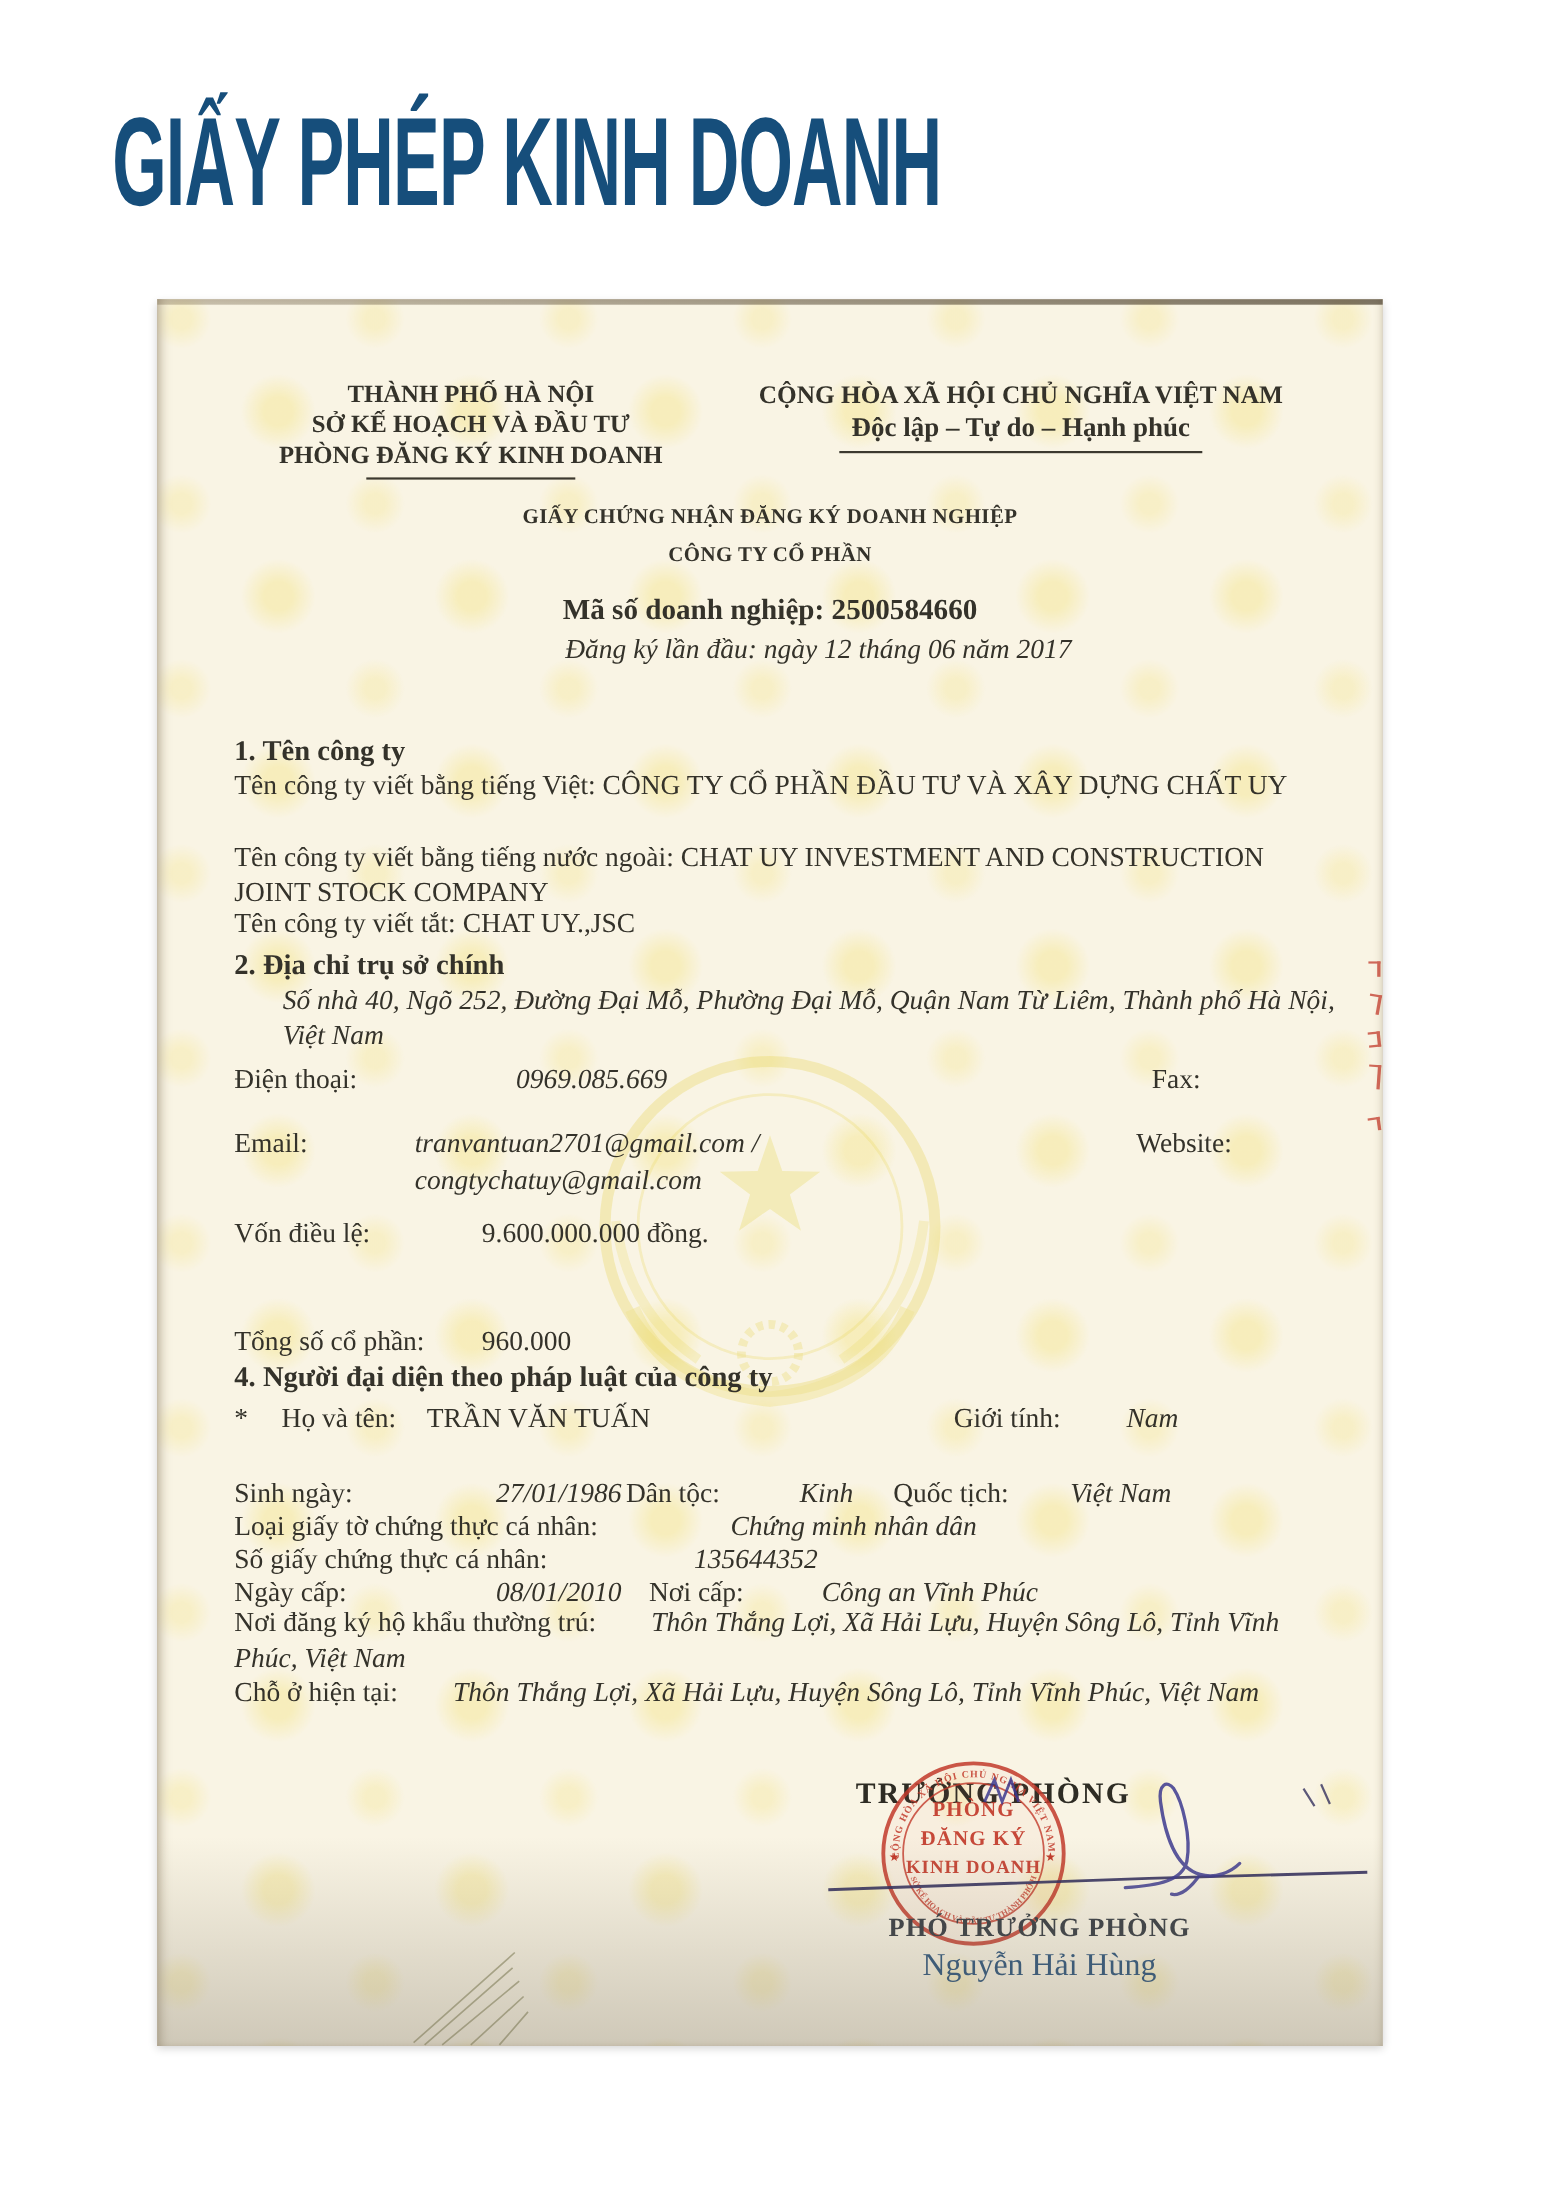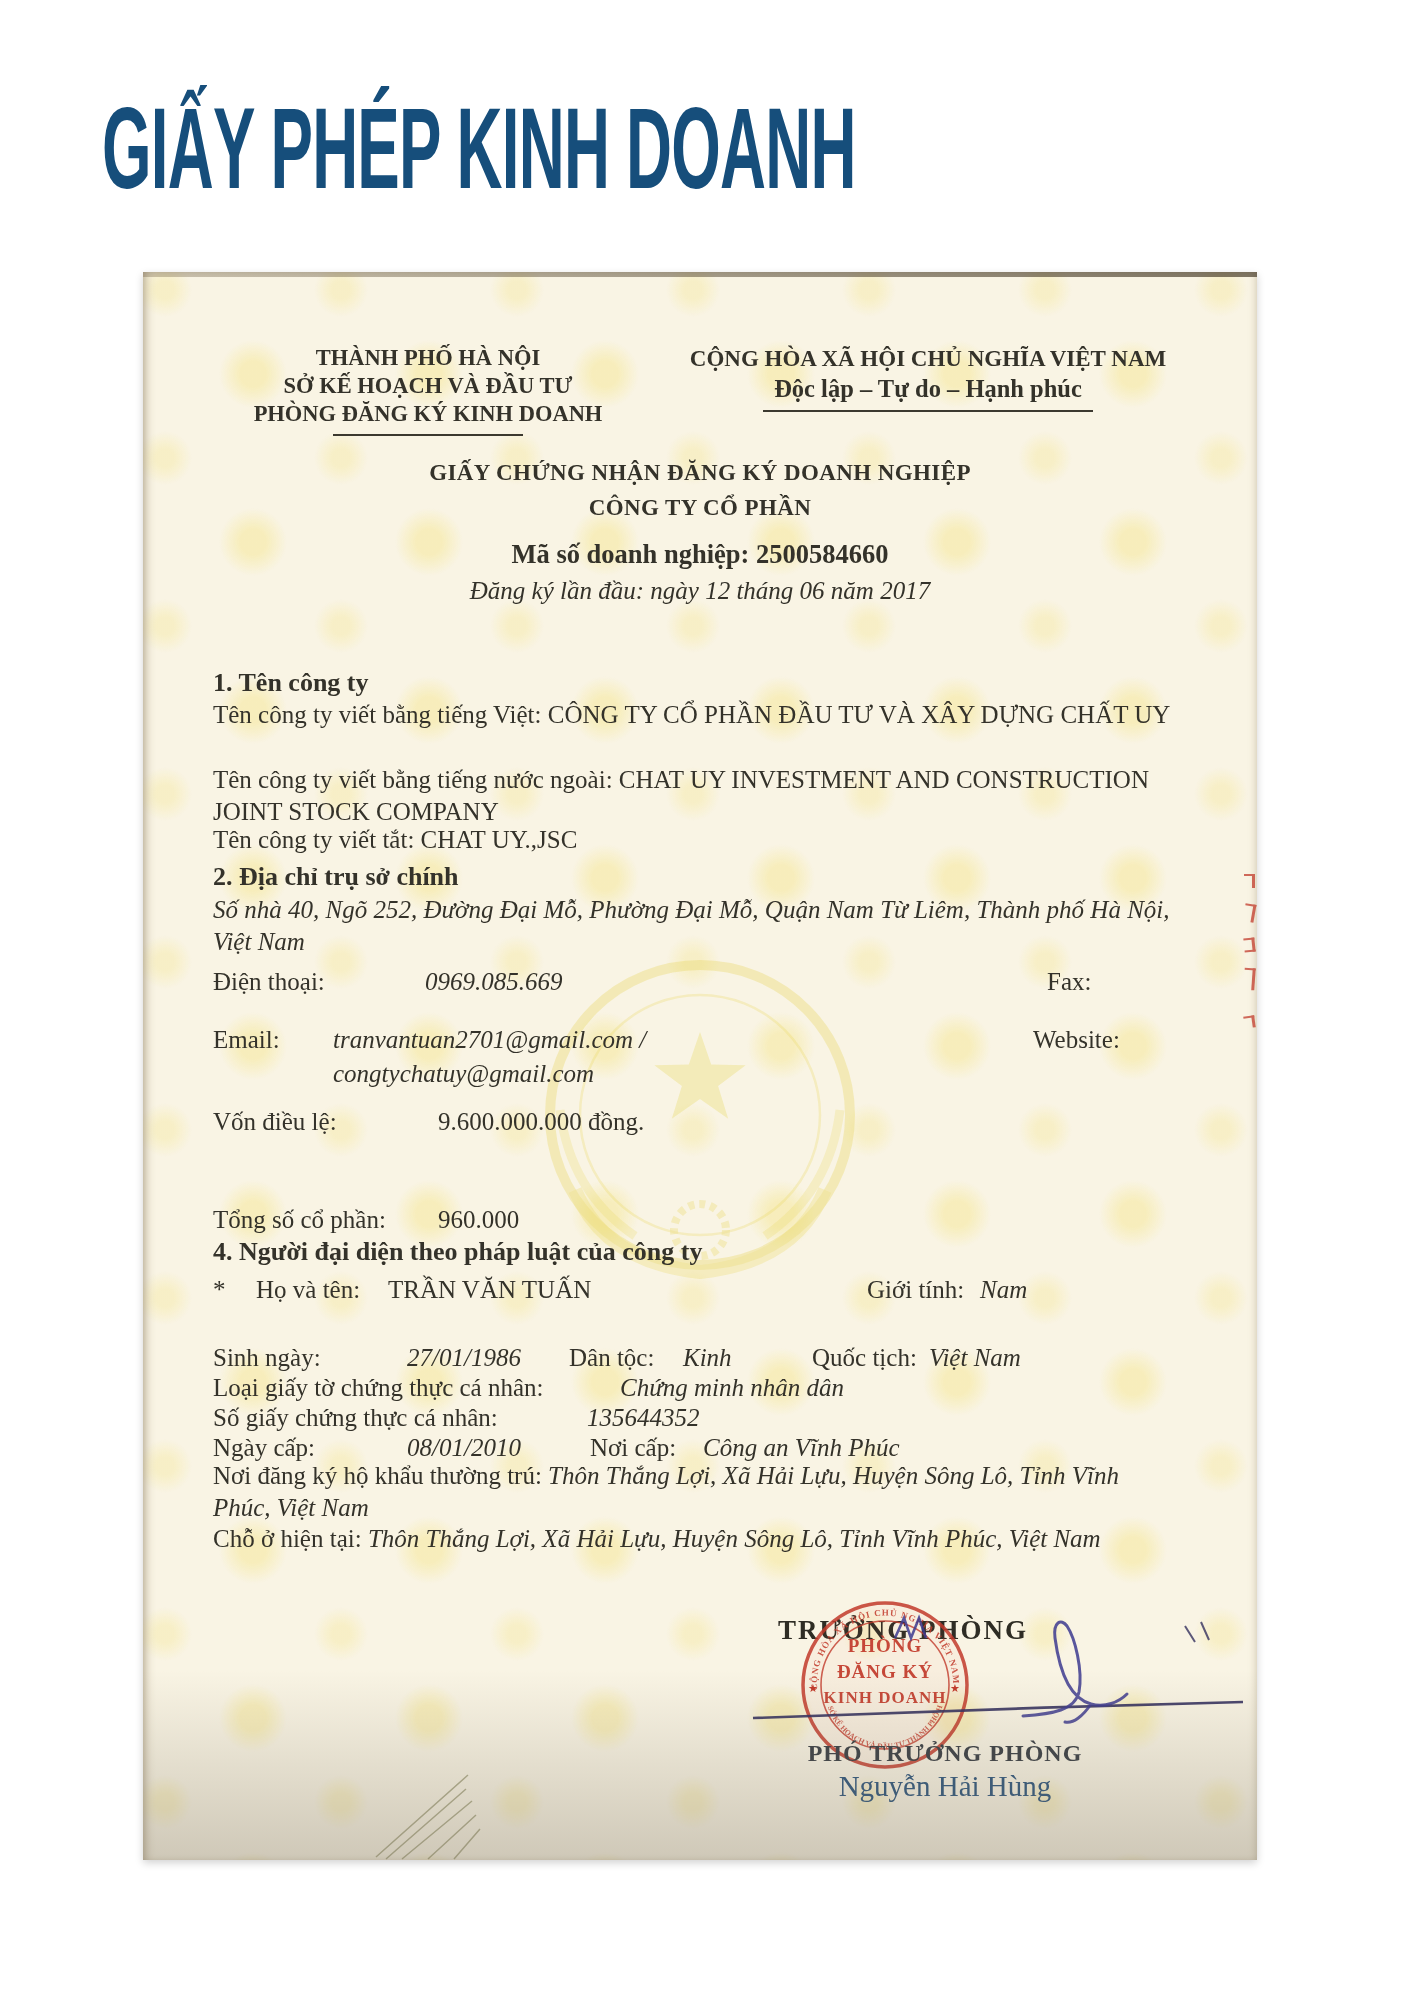--- a/index.html
+++ b/index.html
@@ -35,29 +35,29 @@
                0 3px 8px rgba(0,0,0,.18);
   }
   .paper::before{content:"";position:absolute;left:0;right:0;top:0;height:5px;
     background:linear-gradient(to right, rgba(96,78,50,.30), rgba(60,48,30,.65));}
   .paper::after{content:"";position:absolute;left:0;right:0;bottom:0;height:190px;
     background:linear-gradient(to bottom, rgba(125,115,98,0), rgba(125,115,98,.34));pointer-events:none;}
   
   .ln{position:absolute;left:70px;width:984px;font-size:25px;line-height:1.28;color:var(--ink);}
   .c{text-align:center;width:974px;}
   .b{font-weight:bold;}
-  .i{font-style:italic;}
+  .i{font-style:italic;margin-left:44px;}
   .pos{position:absolute;top:0;}
   .lblw{display:inline-block;}
   .hdr-left{position:absolute;left:70px;top:72px;width:430px;text-align:center;
     font-weight:bold;font-size:22.5px;line-height:28px;}
   .hdr-right{position:absolute;left:520px;top:72px;width:530px;text-align:center;
     font-weight:bold;font-size:23px;line-height:30px;}
   .rule{height:2px;background:#3c392f;margin:6px auto 0;}
-  .doc-title{font-size:23px;letter-spacing:.4px;}
+  .doc-title{font-size:19px;letter-spacing:.4px;}
   
   .emblem{position:absolute;left:372px;top:658px;width:370px;height:370px;opacity:.62;pointer-events:none;}
   
   .chief{position:absolute;left:560px;top:1343px;width:400px;text-align:center;
     font-weight:bold;font-size:27px;letter-spacing:2px;color:#2e2c24;}
   .deputy{position:absolute;left:602px;top:1468px;width:400px;text-align:center;
     font-weight:bold;font-size:24px;letter-spacing:1px;color:#3a3f45;}
   .signer{position:absolute;left:602px;top:1498px;width:400px;text-align:center;
     font-size:29px;color:var(--signer-blue);}
   .stamp{position:absolute;left:657px;top:1328px;width:170px;height:170px;}

